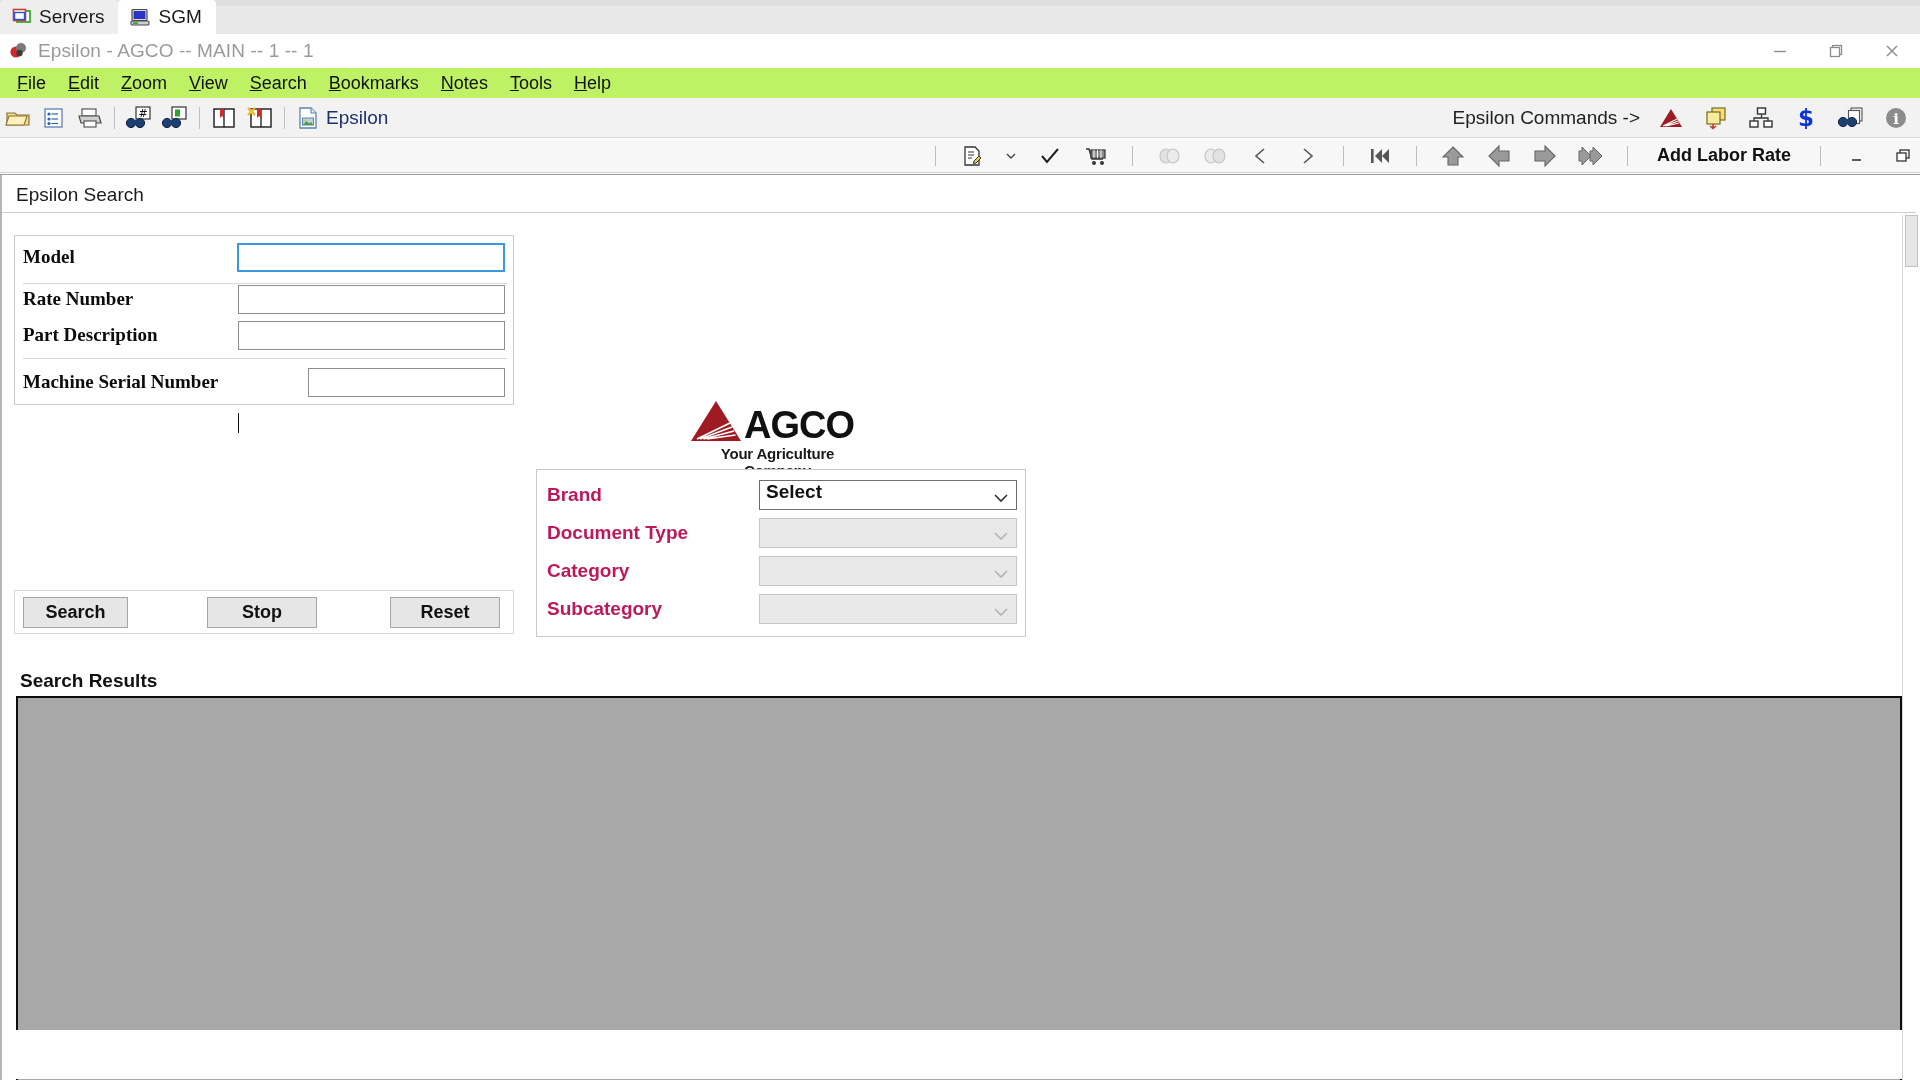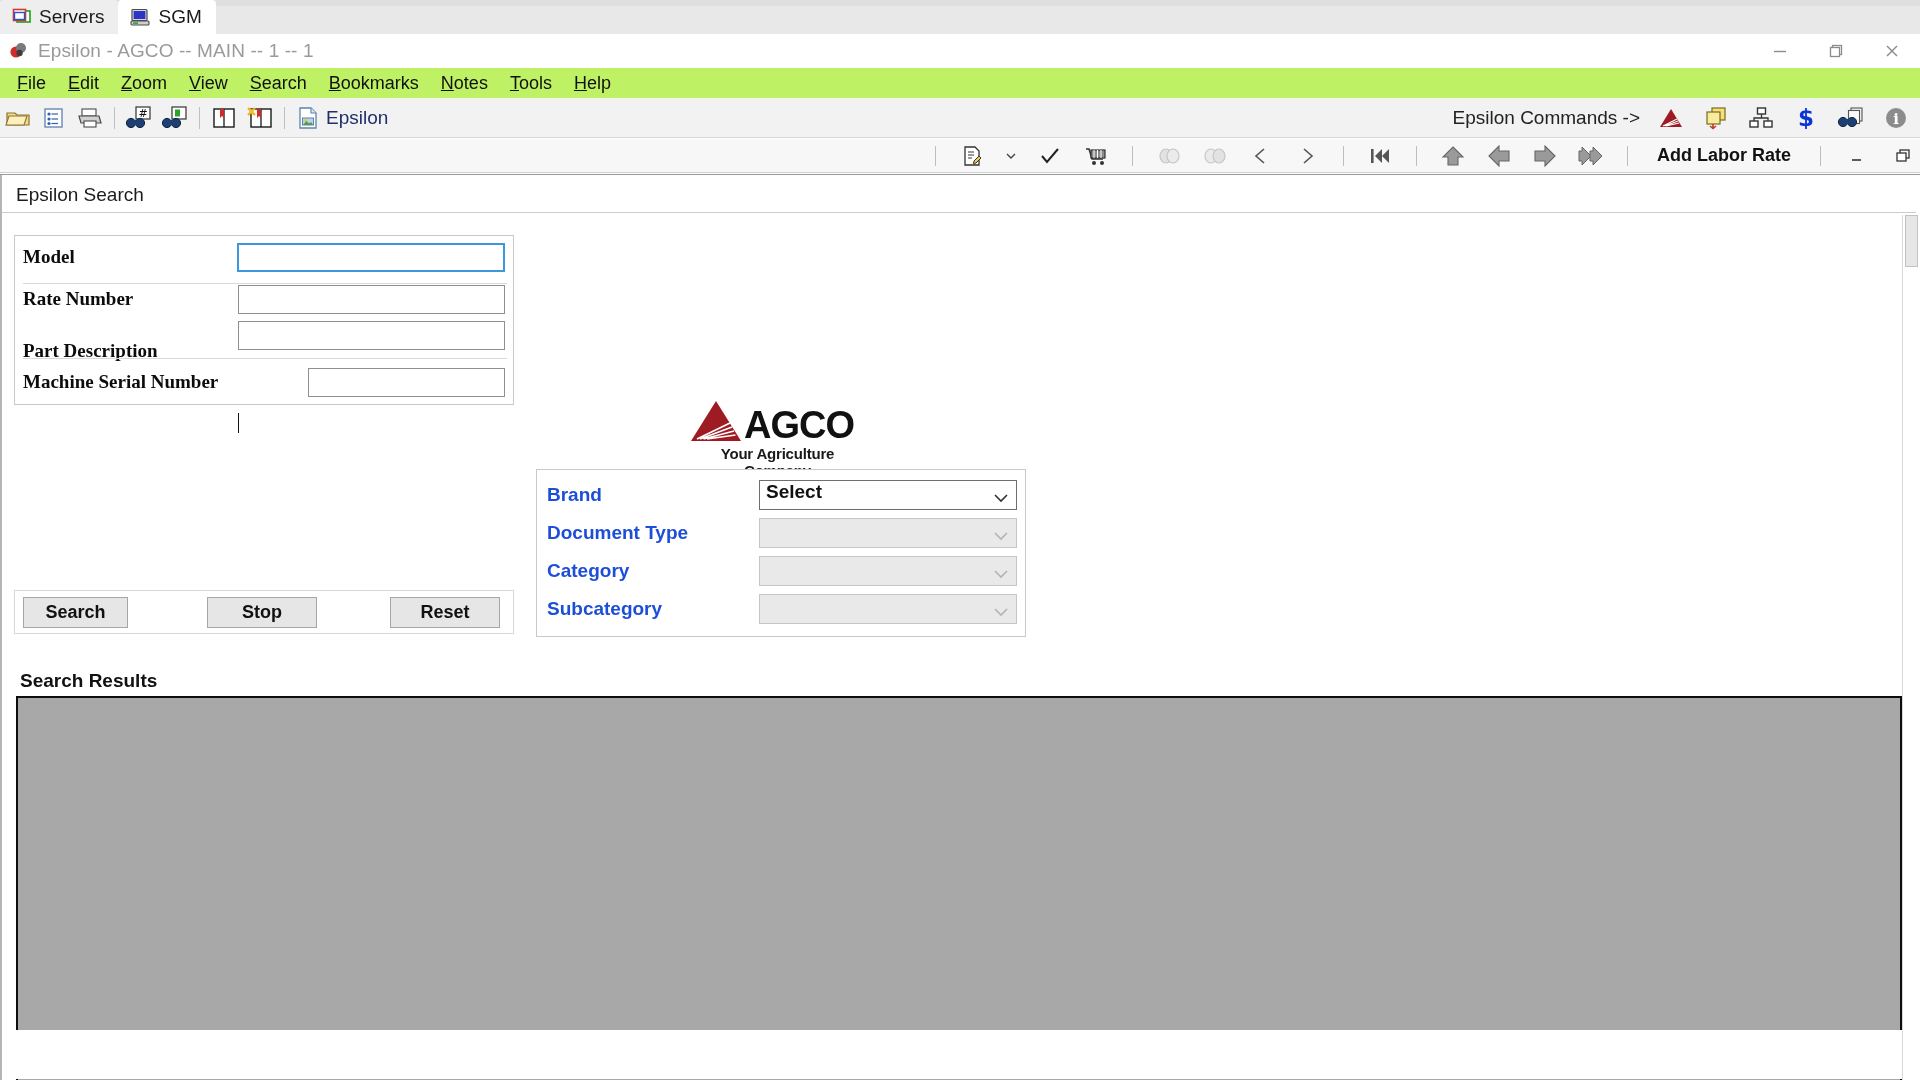--- a/index.html
+++ b/index.html
@@ -144,21 +144,21 @@
     font-size:15px;font-weight:bold;color:#1a1a1a;text-align:center;width:175px;
     margin-top:3px;letter-spacing:-.2px;
   }
 
   
   .filter-form{
     position:absolute;left:536px;top:294px;width:490px;height:168px;
     border:1px solid #c9c9c9;background:#ffffff;box-sizing:border-box;
   }
   .filter-row{position:absolute;left:10px;display:flex;align-items:center;width:470px;}
-  .filter-label{font-size:19px;font-weight:bold;color:#1d4ed8;width:212px;}
+  .filter-label{font-size:19px;font-weight:bold;color:#be185d;width:212px;}
   .sel{
     position:relative;width:258px;height:30px;box-sizing:border-box;
     display:flex;
   }
   .sel.enabled{border:1px solid #6e6e6e;background:#ffffff;}
   .sel.disabled{border:1px solid #c6c6c6;background:#e9e9e9;}
   .sel .val{font-size:19px;font-weight:bold;color:#111;padding-left:6px;}
   .sel .chev{position:absolute;right:8px;top:8px;}
 
   
@@ -491,21 +491,21 @@
       </div>
       <input class="finput focused" style="position: absolute; left: 222px; top: 7px; width: 268px;" value="">
 
       <div class="hr-line" style="left:8px;top:47px;width:484px;"></div>
 
       <div class="frow" style="left:8px;top:52px;">
         <span class="flabel" style="width:176px">Rate Number</span>
       </div>
       <input class="finput" style="position: absolute; left: 223px; top: 49px; width: 267px;" value="">
 
-      <div class="frow" style="left:8px;top:104px;">
+      <div class="frow" style="left:8px;top:88px;">
         <span class="flabel" style="width:176px">Part Description</span>
       </div>
       <input class="finput" style="position: absolute; left: 223px; top: 85px; width: 267px;" value="">
 
       <div class="hr-line" style="left:8px;top:122px;width:484px;"></div>
 
       <div class="frow" style="left:8px;top:135px;">
         <span class="flabel" style="width:210px">Machine Serial Number</span>
       </div>
       <input class="finput" style="position: absolute; left: 293px; top: 132px; width: 197px;" value="">

